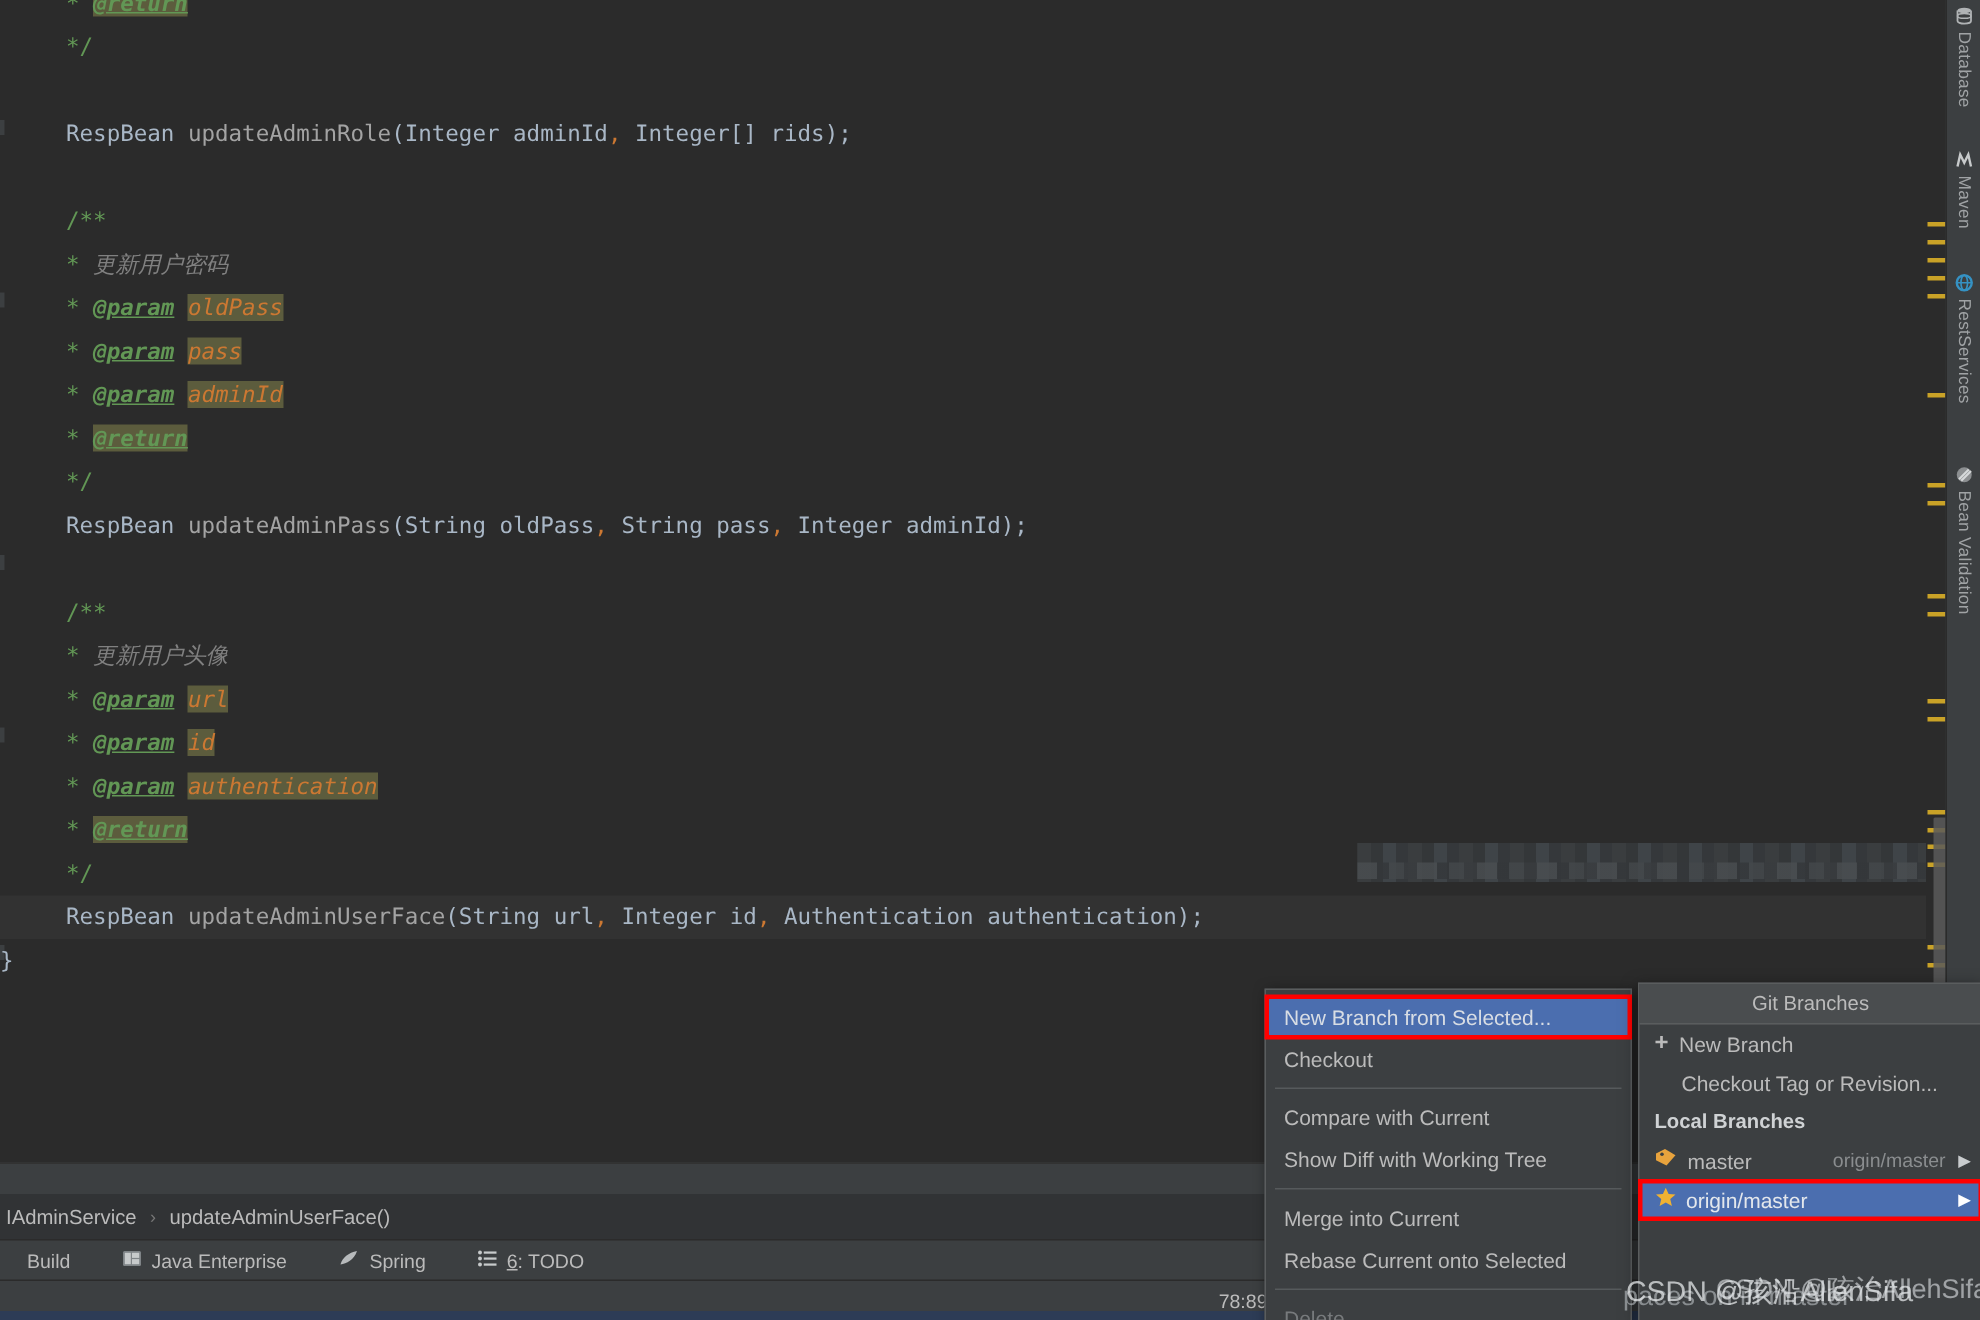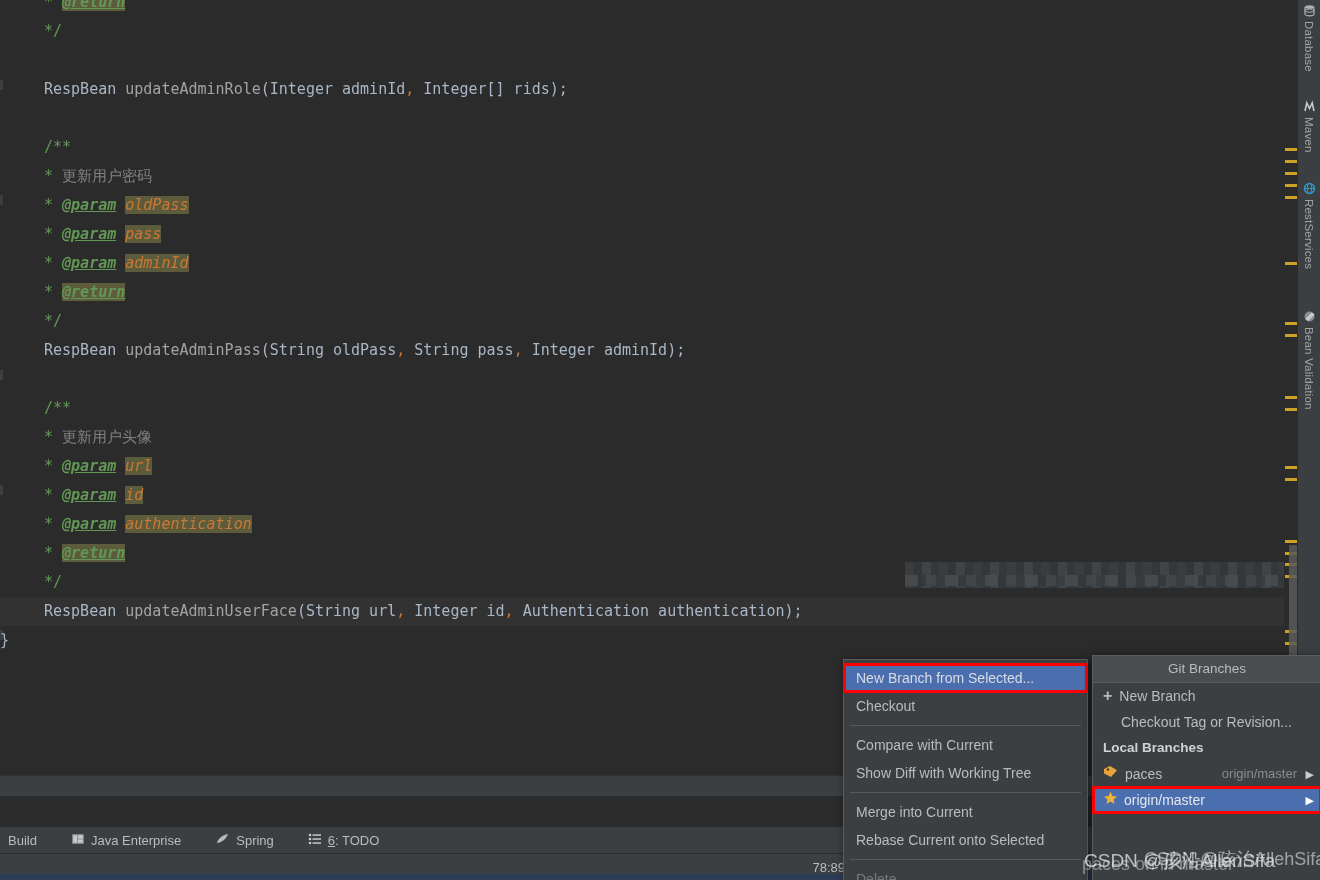--- a/index.html
+++ b/index.html
@@ -51,21 +51,21 @@
   .ind1 { padding-left: 44px; }
   .ind0 { padding-left: 0px; }
 
   .c-doc   { color: #629755; }
   .c-tag   { color: #629755; font-style: italic; font-weight: bold; text-decoration: underline; }
   .c-param { color: #cc7832; font-style: italic; }
   .c-type  { color: #a9b7c6; }
   .c-meth  { color: #a3a3a3; }
   .c-punc  { color: #a9b7c6; }
   .c-op    { color: #cc7832; }
-  .c-cn    { color: #808080; }
+  .c-cn    { color: #808080; font-style: italic; }
   .hl      { background: #5c5c3d; }
 
   
   #markerbar {
     position: absolute; right: 22px; top: 0;
     width: 14px; height: 775px;
     background: #2b2b2b;
   }
   .mk { position: absolute; left: 1px; width: 12px; height: 3px; background: #c9a227; }
   #scrollthumb {
@@ -346,24 +346,29 @@
           <circle cx="6.5" cy="6.5" r="5" fill="#8c8f91"></circle>
           <path d="M3 9.5 L9.5 3" stroke="#d6d9da" stroke-width="1.4"></path>
           <path d="M4.5 10.5 L11 4" stroke="#d6d9da" stroke-width="1.4"></path>
         </svg>
       </span>
       <span>Bean Validation</span>
     </div>
   </div>
 
   <div id="breadcrumb-bar"></div>
+  <div id="breadcrumb">
+    <span>IAdminService</span>
+    <span class="crumb-sep">›</span>
+    <span>updateAdminUserFace()</span>
+  </div>
 
   <div id="toolbar-bottom">
 
-    <div class="tw-btn" style="padding-left:8px">
+    <div class="tw-btn" style="padding-left:18px">
       <span class="lbl">Build</span>
     </div>
 
     <div class="tw-btn" style="padding-left:22px">
       <span>
         <svg width="14" height="14" viewBox="0 0 14 14">
           <rect x="1" y="2" width="12" height="10" rx="1" fill="#7f8487"></rect>
           <rect x="2.2" y="3.2" width="4" height="7.6" fill="#c7cacb"></rect>
           <rect x="7" y="3.2" width="4.8" height="3.4" fill="#c7cacb"></rect>
           <rect x="7" y="7.4" width="4.8" height="3.4" fill="#c7cacb"></rect>
@@ -431,21 +436,21 @@
       <span>Local Branches</span>
     </div>
 
     <div class="gp-row">
       <span class="tag-icon">
         <svg width="15" height="14" viewBox="0 0 15 14">
           <path d="M1 4 L7 1 L14 5.2 L8 12 L1 8.5 Z" fill="#e8a33d"></path>
           <circle cx="5" cy="4.5" r="1.2" fill="#3c3f41"></circle>
         </svg>
       </span>
-      <span>paces</span>
+      <span>master</span>
       <span class="tracking">origin/master</span>
       <span class="rarrow">▶</span>
     </div>
 
 
     <div class="gp-row gp-sel">
       <span class="star-icon">
         <svg width="15" height="14" viewBox="0 0 15 14">
           <path d="M7.5 0.8 L9.4 5 L14 5.4 L10.5 8.4 L11.6 13 L7.5 10.6 L3.4 13 L4.5 8.4 L1 5.4 L5.6 5 Z" fill="#f0b232"></path>
         </svg>

